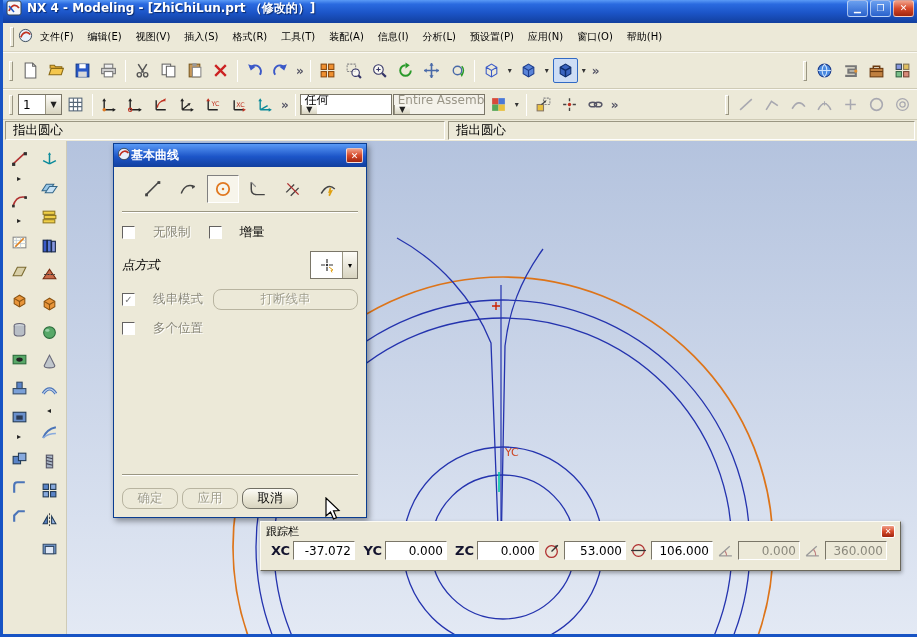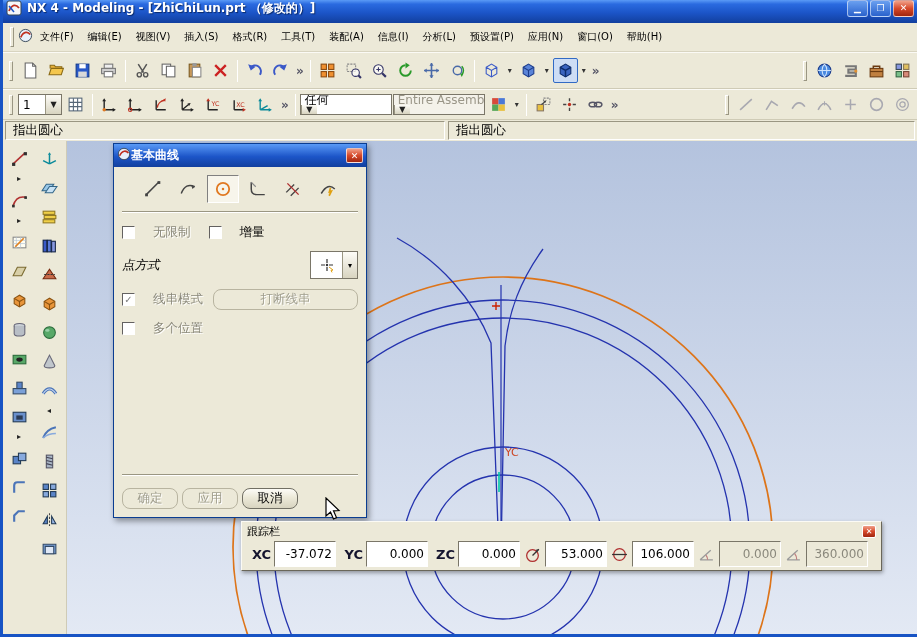--- a/index.html
+++ b/index.html
@@ -84,30 +84,30 @@
     display:flex;align-items:center;justify-content:center;font-size:8px;}
   .dbtn{height:21px;background:linear-gradient(#fdfcf7,#ece9d8 45%,#d8d4c0);border:1px solid #716f64;border-radius:8px;
     font-size:12.5px;color:#000;font-family:"DejaVu Sans",sans-serif;}
   .dbtn.wide{flex:1;margin-left:10px;}
   .dbtn.dis{background:#ece9d8;color:#a09e8e;border-color:#b8b4a0;text-shadow:1px 1px 0 #fff;}
   .dlg-spacer{flex:1;}
   .dlg-actions{display:flex;justify-content:flex-start;gap:4px;padding-top:6px;}
   .dlg-actions .dbtn{width:56px;}
 
   
-  .tracking{position:absolute;left:238px;top:521px;width:641px;height:50px;background:#ece9d8;
+  .tracking{position:absolute;left:257px;top:521px;width:641px;height:50px;background:#ece9d8;
     border:1px solid;border-color:#fbfaf5 #6a675a #6a675a #fbfaf5;box-shadow:1px 2px 4px rgba(0,0,0,.35);
     z-index:11;padding:2px 5px;}
   .trk-head{display:flex;align-items:center;height:14px;font-size:11px;color:#000;}
   .trk-close{margin-left:auto;width:14px;height:13px;background:linear-gradient(#f0a088,#d6492a 50%,#a02610);
     border:1px solid #fff;border-radius:2px;color:#fff;display:flex;align-items:center;justify-content:center;
     font-size:8px;font-weight:bold;}
   .trk-row{display:flex;align-items:center;gap:3px;margin-top:3px;}
   .trk-label{font-weight:bold;font-size:13px;color:#14142e;width:24px;text-align:right;}
-  .trk-field{width:62px;height:26px;border:1px solid;border-color:#7a7668 #fff #fff #7a7668;background:#fff;
+  .trk-field{width:62px;height:19px;border:1px solid;border-color:#7a7668 #fff #fff #7a7668;background:#fff;
     font-size:12px;text-align:right;padding:0 3px;font-family:"DejaVu Sans",sans-serif;color:#000;}
   .trk-field.off{background:#ece9d8;color:#8a887c;}
   .trk-icon{width:19px;height:19px;display:flex;align-items:center;justify-content:center;}
 
   .cursor{position:absolute;left:322px;top:497px;z-index:50;}
 </style>
 </head>
 <body>
 
 <div class="window">

